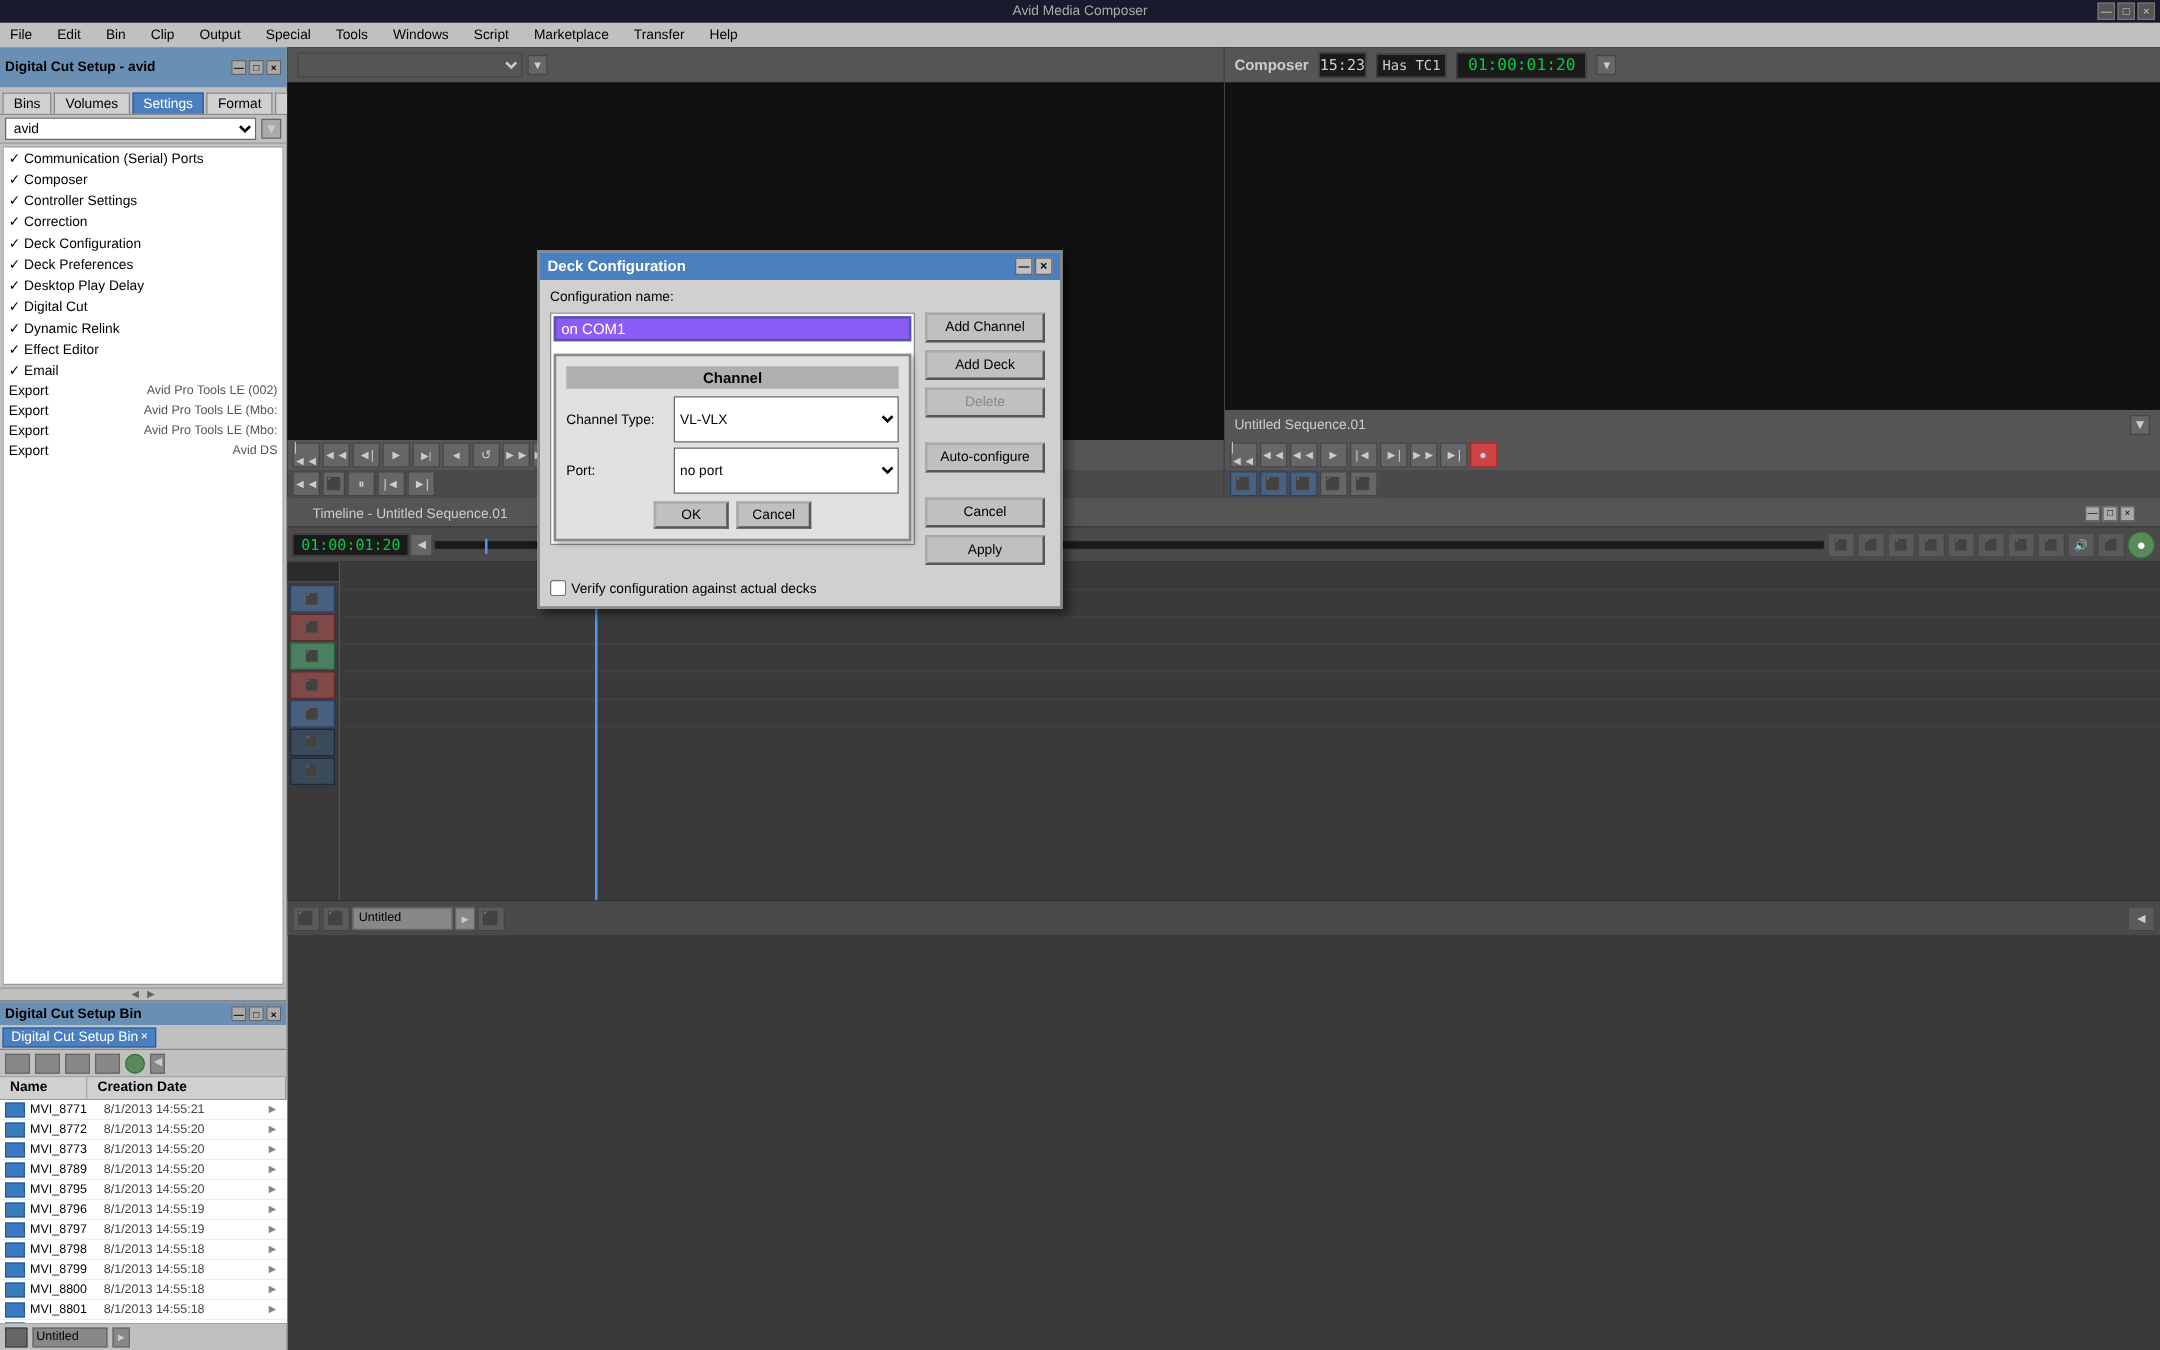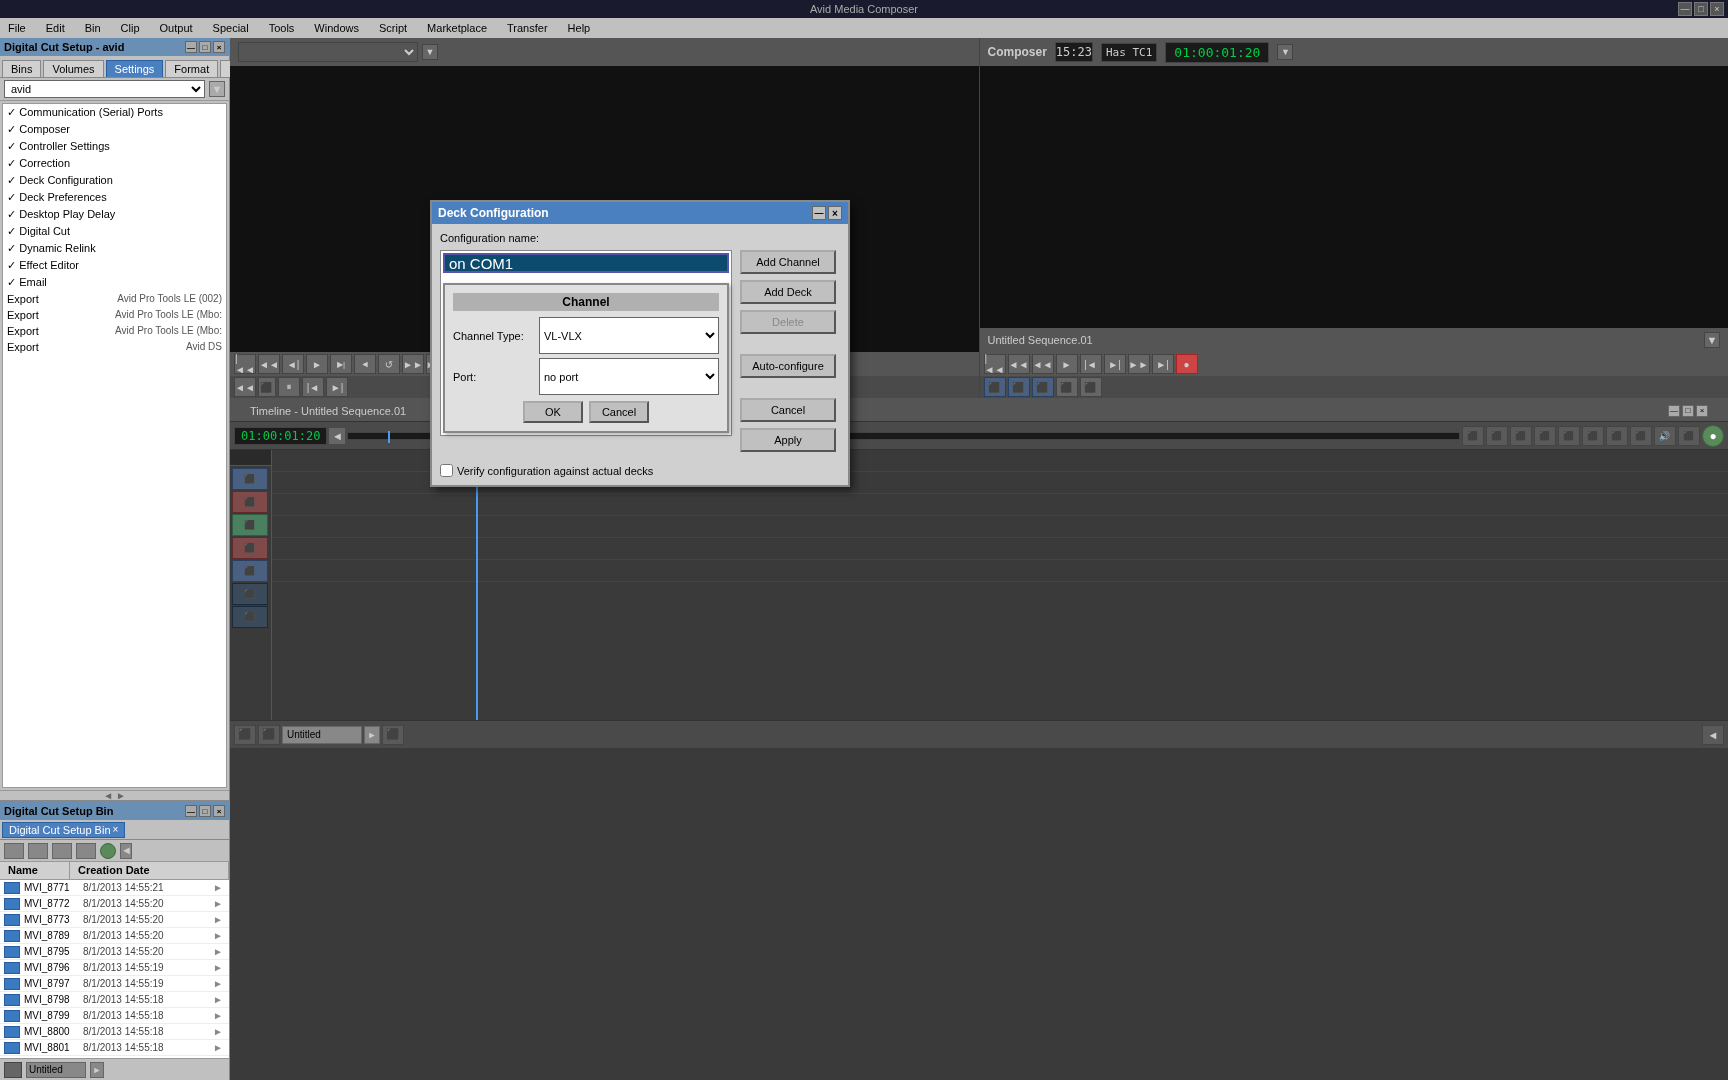--- a/index.html
+++ b/index.html
@@ -70,21 +70,21 @@
     .left-panel {
       width: 230px;
       background: #c0c0c0;
       display: flex;
       flex-direction: column;
       border-right: 1px solid #888;
     }
 
     .panel-title-bar {
       background: #6a8fb5;
-      height: 18px;
+      height: 32px;
       display: flex;
       align-items: center;
       justify-content: space-between;
       padding: 0 4px;
       color: #000;
       font-size: 11px;
       font-weight: bold;
     }
     .panel-title-controls {
       display: flex;
@@ -368,24 +368,24 @@
       gap: 8px;
     }
     .modal-label {
       font-size: 11px;
       color: #000;
       min-width: 120px;
     }
     .modal-input {
       flex: 1;
       height: 20px;
-      background: #0c4a6e;
+      background: #8b5cf6;
       color: #fff;
       border: 2px solid #5555aa;
-      font-size: 15px;
+      font-size: 12px;
       padding: 0 4px;
     }
     .modal-main-area {
       display: flex;
       gap: 8px;
     }
     .modal-left {
       flex: 1;
       display: flex;
       flex-direction: column;

